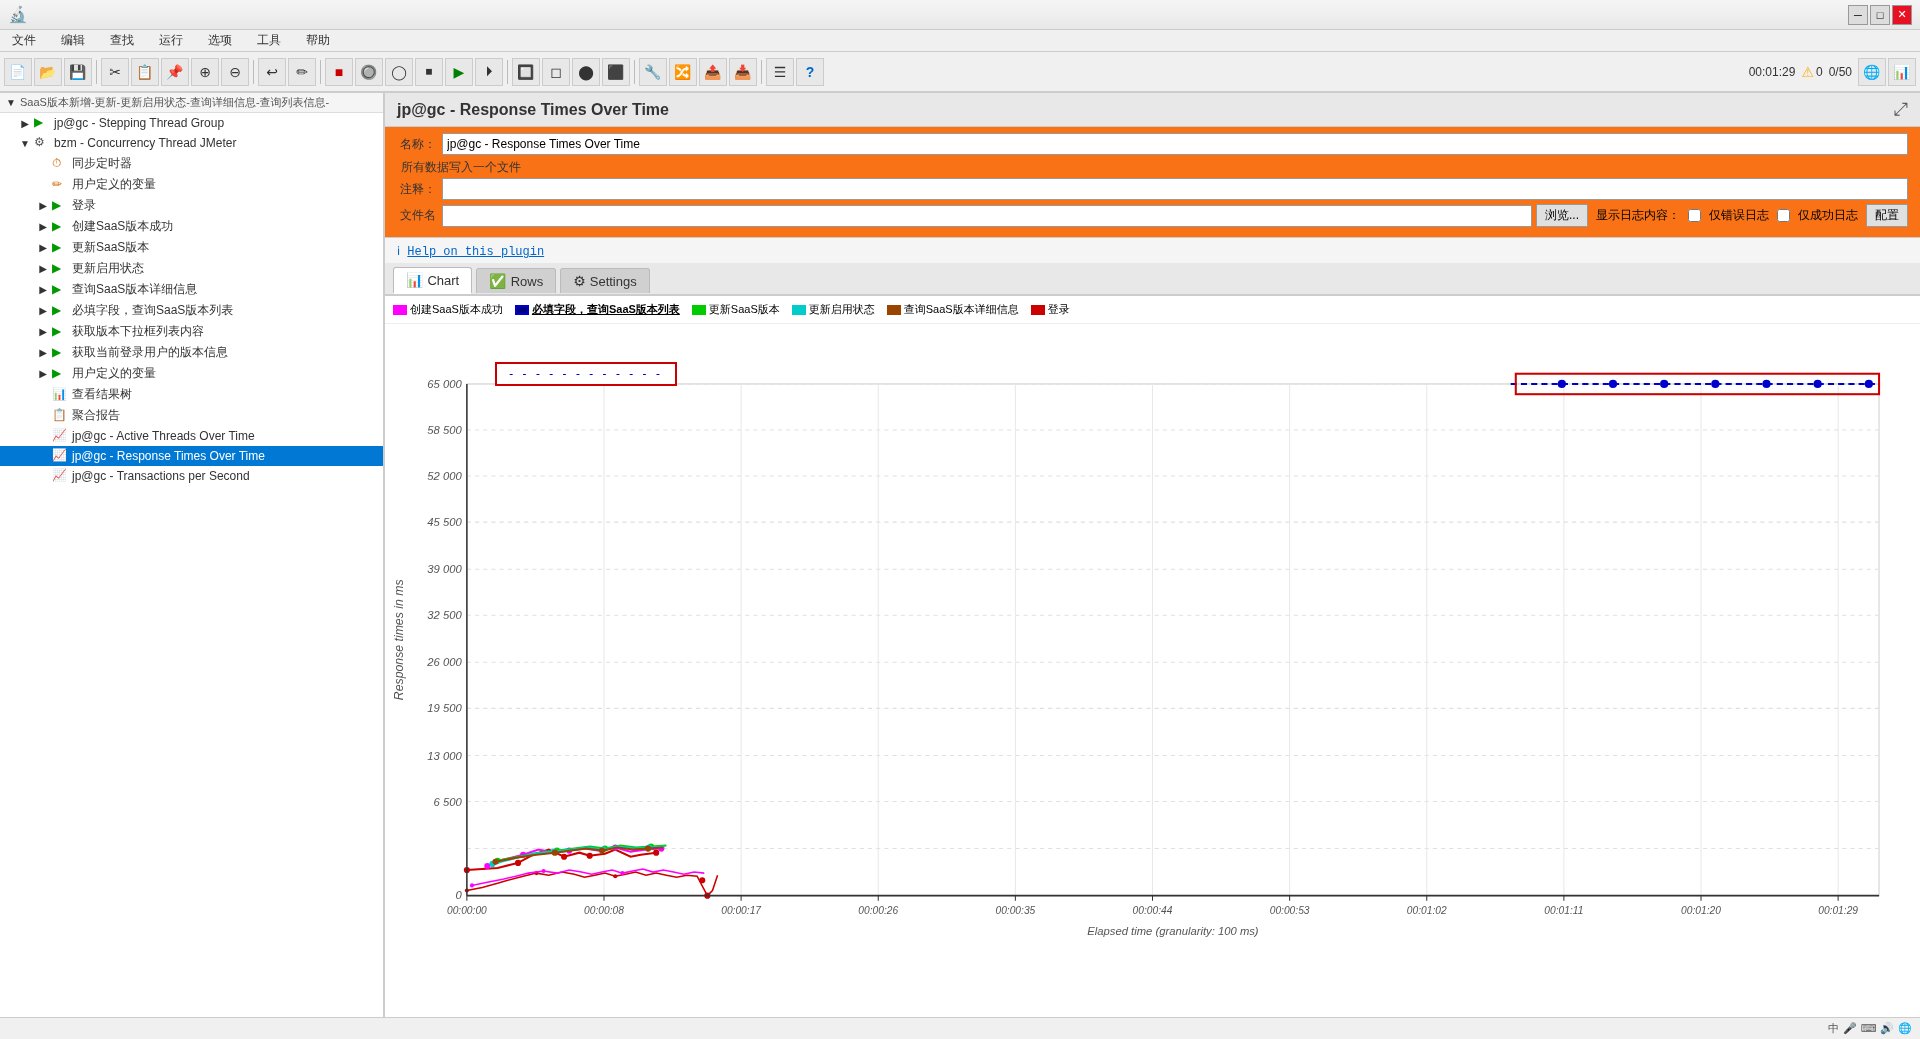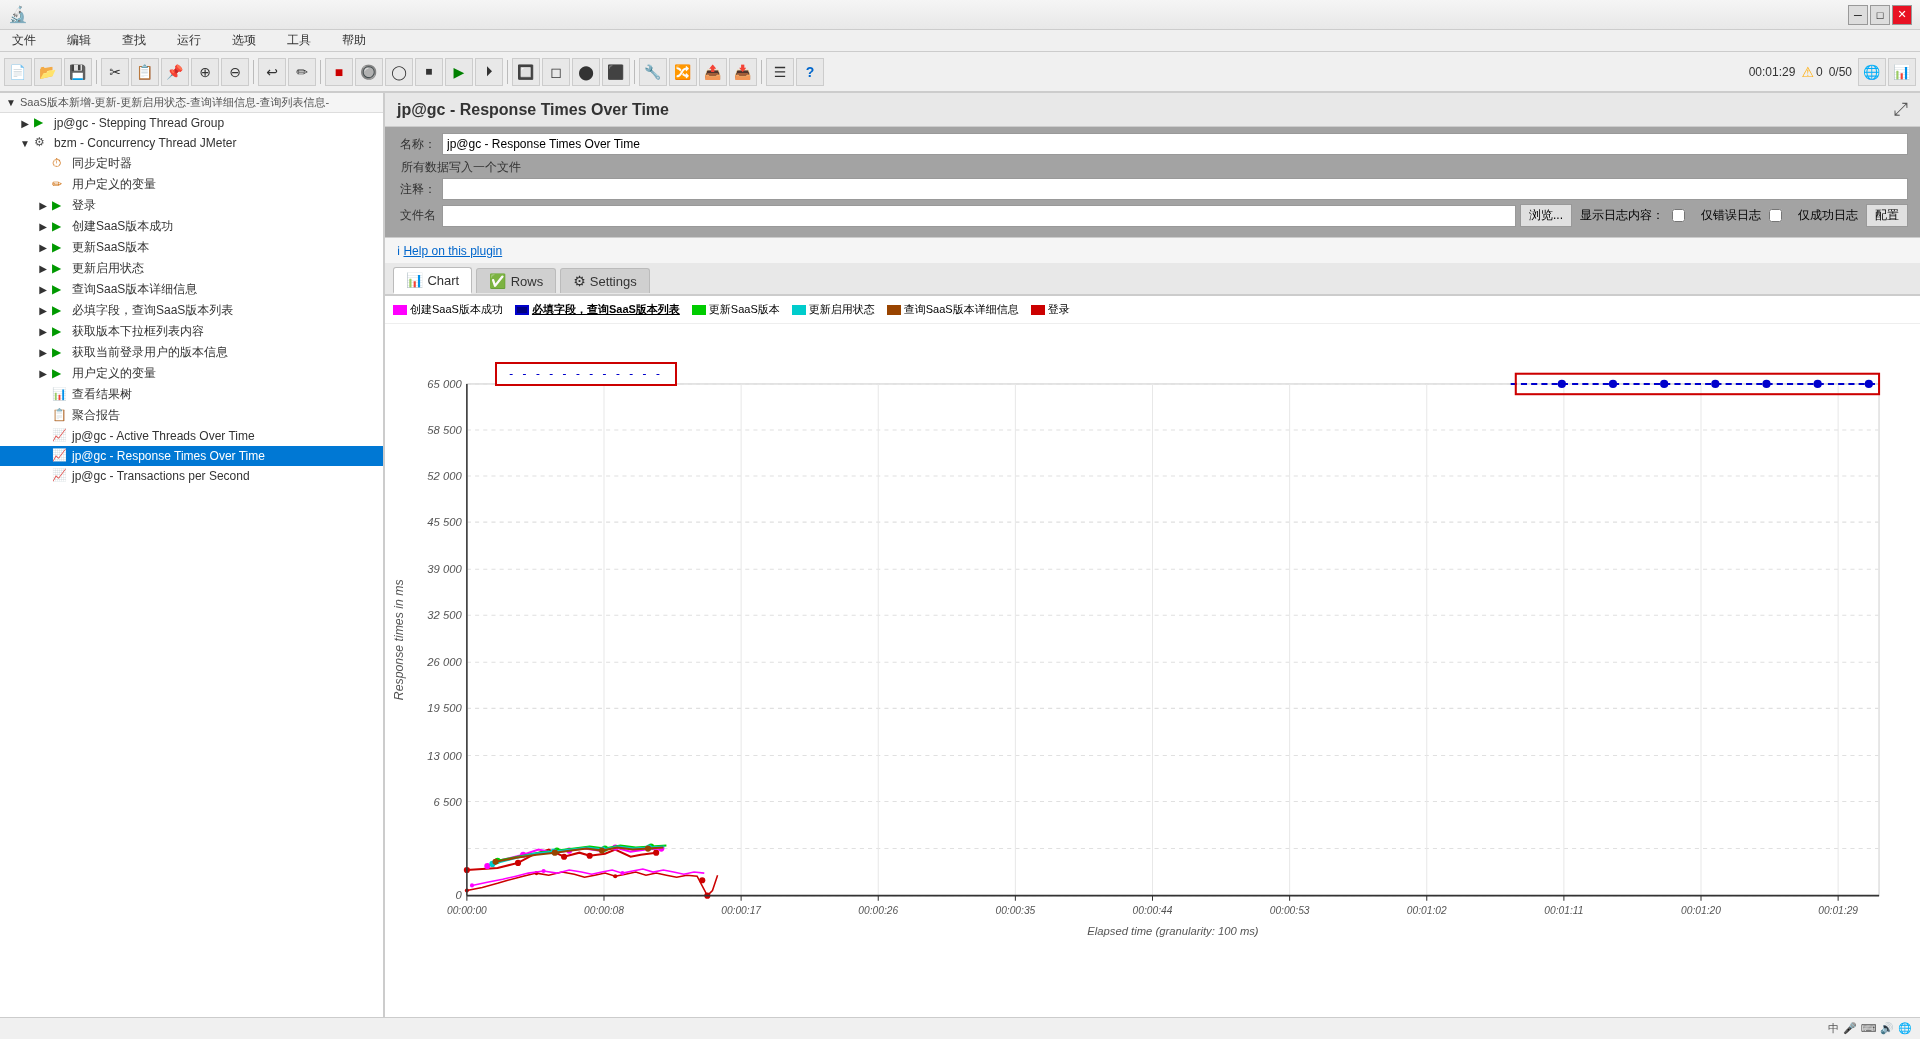--- a/index.html
+++ b/index.html
@@ -18,21 +18,21 @@
     .title-btn { width: 20px; height: 20px; background: #ddd; border: 1px solid #999; cursor: pointer; font-size: 11px; display: flex; align-items: center; justify-content: center; }
 
     
     #menubar {
       background: #f0f0f0;
       border-bottom: 1px solid #ccc;
       height: 22px;
       display: flex;
       align-items: center;
       padding: 0 4px;
-      gap: 15px;
+      gap: 9px;
     }
     .menu-item { padding: 2px 8px; cursor: pointer; font-size: 12px; color: #333; }
 
     
     #toolbar {
       background: #f0f0f0;
       border-bottom: 1px solid #ccc;
       height: 40px;
       display: flex;
       align-items: center;
@@ -95,44 +95,44 @@
       border-bottom: 1px solid #ccc;
       padding: 6px 12px;
       display: flex;
       align-items: center;
       justify-content: space-between;
     }
     #panel-title { font-size: 16px; font-weight: bold; color: #333; }
 
     
     #form-section {
-      background: #a3a3a3;
+      background: #f97316;
       padding: 6px 12px;
       border-bottom: 1px solid #ccc;
     }
     .form-row { display: flex; align-items: center; margin-bottom: 4px; }
     .form-label { width: 45px; font-size: 12px; color: #333; text-align: right; padding-right: 6px; }
     .form-input {
       flex: 1;
       height: 22px;
       border: 1px solid #999;
       background: #fff;
       padding: 0 4px;
       font-size: 12px;
     }
     .form-row-file { display: flex; align-items: center; margin-bottom: 4px; }
     .file-label { width: 45px; font-size: 12px; color: #333; text-align: right; padding-right: 6px; }
     .file-input { flex: 1; height: 22px; border: 1px solid #999; background: #fff; padding: 0 4px; font-size: 12px; }
     .browse-btn { margin-left: 4px; padding: 2px 8px; background: #e0e0e0; border: 1px solid #999; cursor: pointer; font-size: 12px; }
     .log-options { display: flex; align-items: center; gap: 8px; font-size: 12px; margin-left: 8px; }
-    .log-options label { display: flex; align-items: center; gap: 16px; }
+    .log-options label { display: flex; align-items: center; gap: 8px; }
     .config-btn { padding: 2px 8px; background: #e0e0e0; border: 1px solid #999; cursor: pointer; font-size: 12px; }
 
     
-    #help-link { padding: 4px 12px; font-size: 12px; color: #0066cc; cursor: pointer; }
+    #help-link { padding: 4px 12px; font-size: 12px; color: #0066cc; cursor: pointer; font-family: Liberation Mono, monospace; }
 
     
     #tabs-bar {
       display: flex;
       align-items: center;
       background: #e8e8e8;
       border-bottom: 2px solid #ccc;
       padding: 4px 8px 0 8px;
       gap: 4px;
     }

